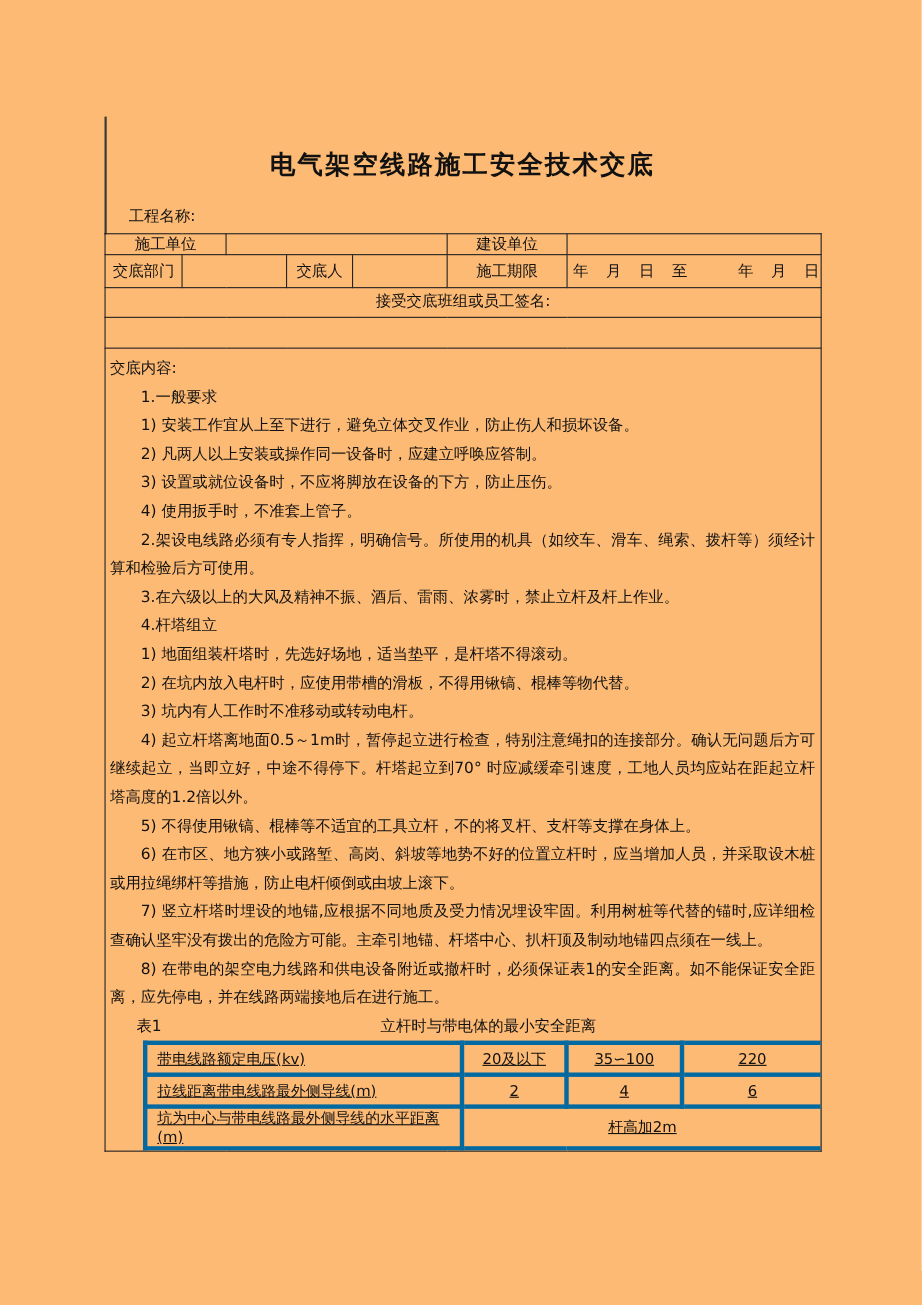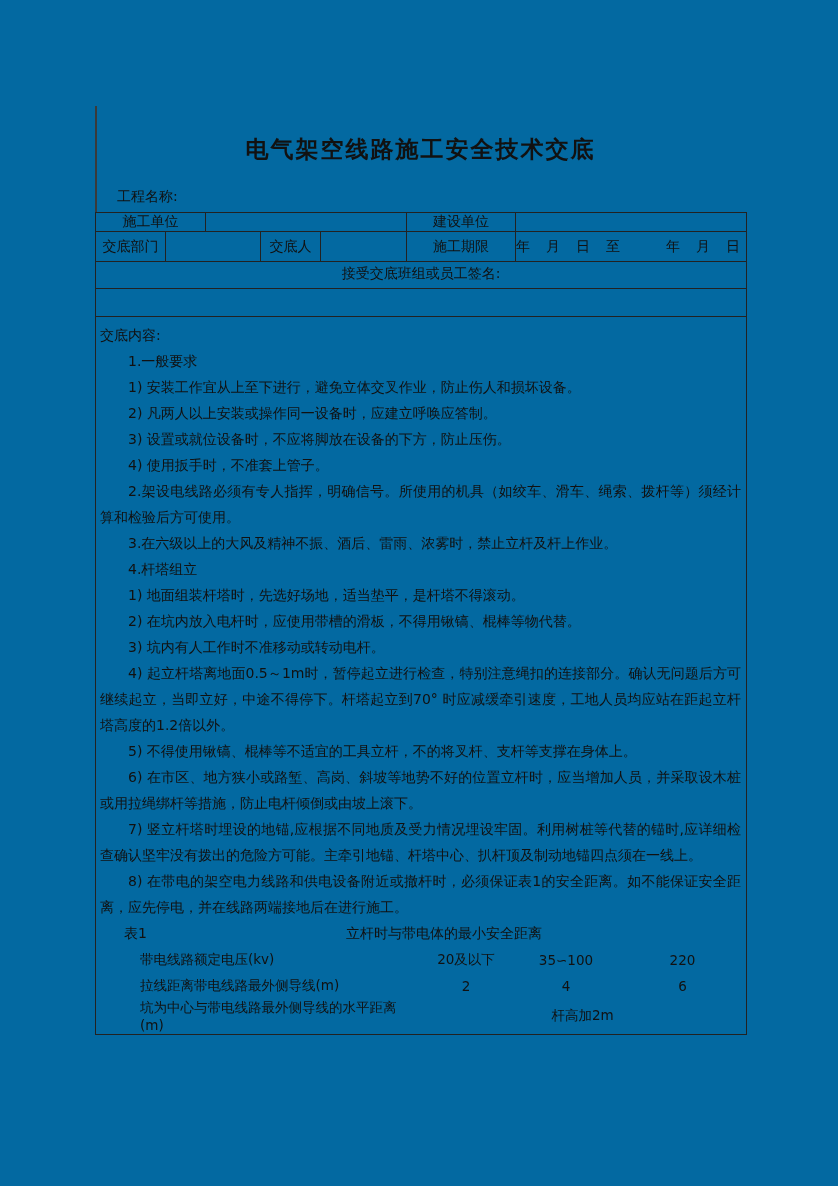--- a/index.html
+++ b/index.html
@@ -1,34 +1,34 @@
 <!DOCTYPE html>
 <html><head>
 <meta charset="utf-8">
 <style>
   html,body { margin:0; padding:0; background:#ffffff; }
   .page {
-    position:relative; width:838px; height:1186px; background:#0369a1;
+    position:relative; width:838px; height:1186px; background:#fdba74;
     font-family:"DejaVu Sans","Liberation Sans",sans-serif; color:#111;
     overflow:hidden;
   }
   .stub-line { position:absolute; left:95px; top:106px; width:2px; height:107px; background:#3a3a3a; }
   .doc-title {
     position:absolute; left:95px; top:134px; width:651px;
     text-align:center; font-size:23px; font-weight:700; letter-spacing:2px;
   }
   .project-name { position:absolute; left:117px; top:188px; font-size:14px; }
 
   table.form {
     position:absolute; left:95px; top:212px; width:651px;
     border-collapse:collapse; table-layout:fixed; font-size:14px;
   }
   table.form td { border:1px solid #222; padding:0; overflow:hidden; }
   table.form td.lbl { text-align:center; }
-  table.form td.date-cell { text-align:left; letter-spacing:1px; }
+  table.form td.date-cell { text-align:right; letter-spacing:1px; }
   table.form td.sign-cell { text-align:center; padding:3px 4px; vertical-align:top; }
   table.form td.empty-row { height:27px; }
   table.form td.content-cell { vertical-align:top; padding:0; }
 
   .content-flex {
     display:flex; flex-direction:column; min-height:708px;
     box-sizing:border-box; padding:5px 5px 0 4px;
   }
   .content-label { line-height:26px; font-size:14px; }
   .paras p {
@@ -36,21 +36,21 @@
     text-align:justify;
   }
   .t1-block { margin-top:auto; }
   .t1-caption { display:flex; line-height:26px; font-size:14px; }
   .t1-caption .cap-label { margin-left:24px; }
   .t1-caption .cap-title { flex:1; text-align:center; }
   table.t1 {
     border-collapse:collapse; table-layout:fixed;
     margin-left:30px; width:616px; font-size:13.5px;
   }
-  table.t1 td { border:1px solid #0369a1; height:25px; text-align:center; padding:0; overflow:hidden; }
+  table.t1 td { border:4px solid #0369a1; height:25px; text-align:center; padding:0; overflow:hidden;text-decoration:underline; }
   table.t1 td.t1-lbl { text-align:left; padding-left:9px; }
 </style>
 </head>
 <body>
 
 <div class="page">
 
   <div class="stub-line"></div>
 
   <div class="doc-title">电气架空线路施工安全技术交底</div>

